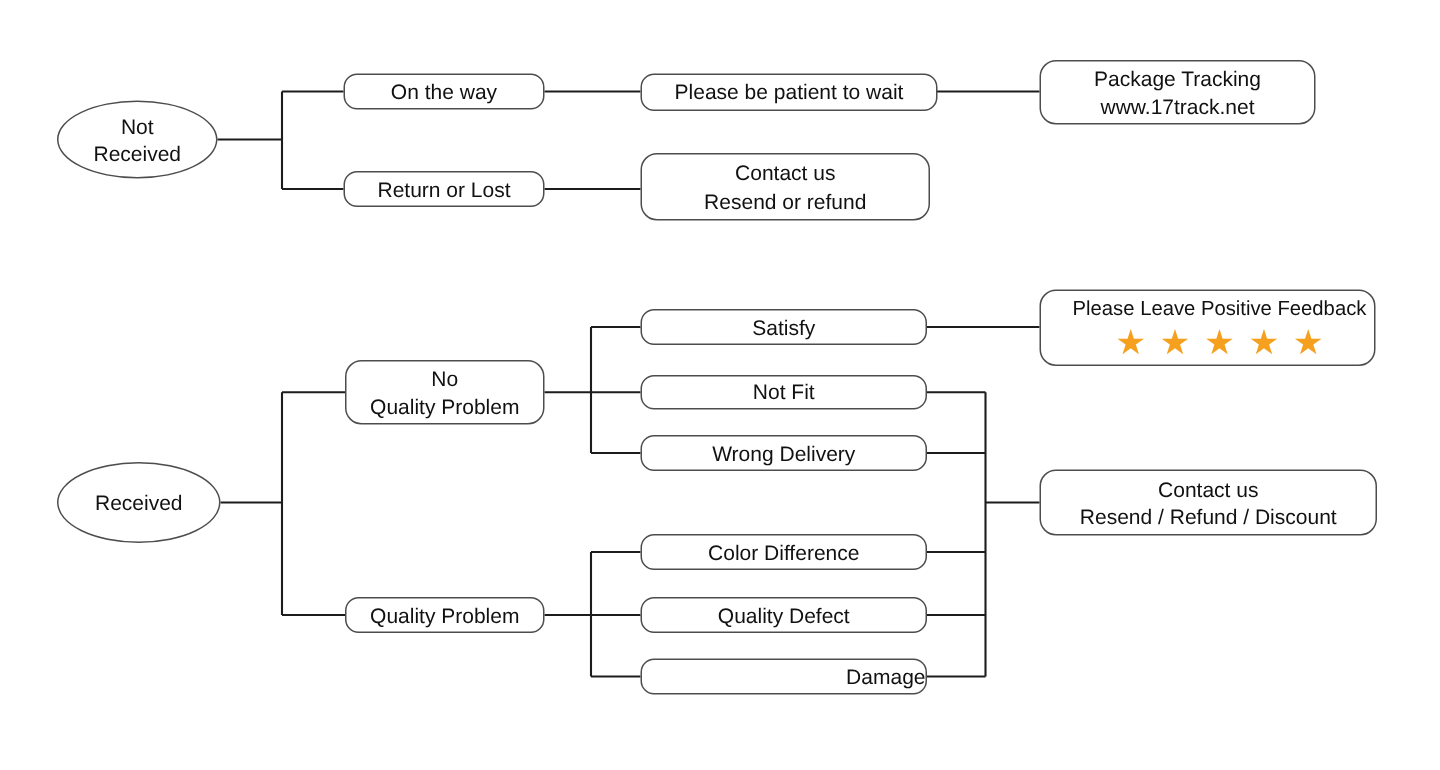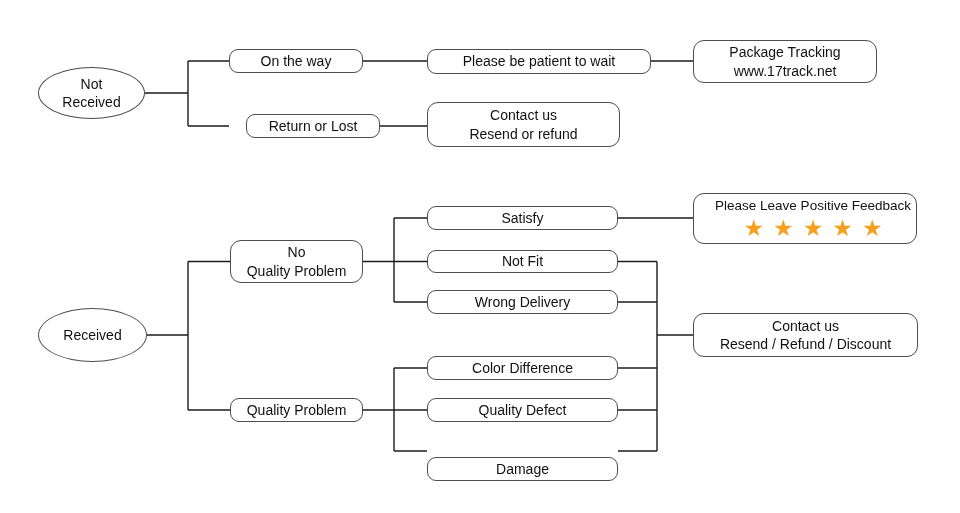--- a/index.html
+++ b/index.html
@@ -66,25 +66,25 @@
 
   <div class="node ellipse" style="left:38px; top:67px; width:107px; height:52px;align-items:center;">
     <span class="lbl">Not</span>
     <span class="lbl">Received</span>
   </div>
 
   <div class="node box" style="left:229px; top:49px; width:134px; height:24px;">
     <span class="lbl">On the way</span>
   </div>
 
-  <div class="node box" style="left:246px; top:114px; width:134px; height:24px;">
+  <div class="node box" style="left:229px; top:114px; width:134px; height:24px;">
     <span class="lbl">Return or Lost</span>
   </div>
 
-  <div class="node box" style="left:427px; top:49px; width:224px; height:25px;">
+  <div class="node box" style="left:427px; top:49px; width:198px; height:25px;">
     <span class="lbl">Please be patient to wait</span>
   </div>
 
   <div class="node box-lg" style="left:693px; top:40px; width:184px; height:43px;">
     <span class="lbl">Package Tracking</span>
     <span class="lbl">www.17track.net</span>
   </div>
 
   <div class="node box-lg" style="left:427px; top:102px; width:193px; height:45px;">
     <span class="lbl">Contact us</span>
@@ -117,21 +117,21 @@
   </div>
 
   <div class="node box" style="left:427px; top:356px; width:191px; height:24px;">
     <span class="lbl">Color Difference</span>
   </div>
 
   <div class="node box" style="left:427px; top:398px; width:191px; height:24px;">
     <span class="lbl">Quality Defect</span>
   </div>
 
-  <div class="node box" style="left:427px; top:457px; width:191px; height:24px;">
+  <div class="node box" style="left:427px; top:439px; width:191px; height:24px;align-items:flex-end;">
     <span class="lbl">Damage</span>
   </div>
 
   <div class="node box-lg" style="left:693px; top:193px; width:224px; height:51px;padding-left:16px;">
     <span class="lbl feedback-label">Please Leave Positive Feedback</span>
     <span class="stars">★★★★★</span>
   </div>
 
   <div class="node box-lg" style="left:693px; top:313px; width:225px; height:44px;">
     <span class="lbl">Contact us</span>

